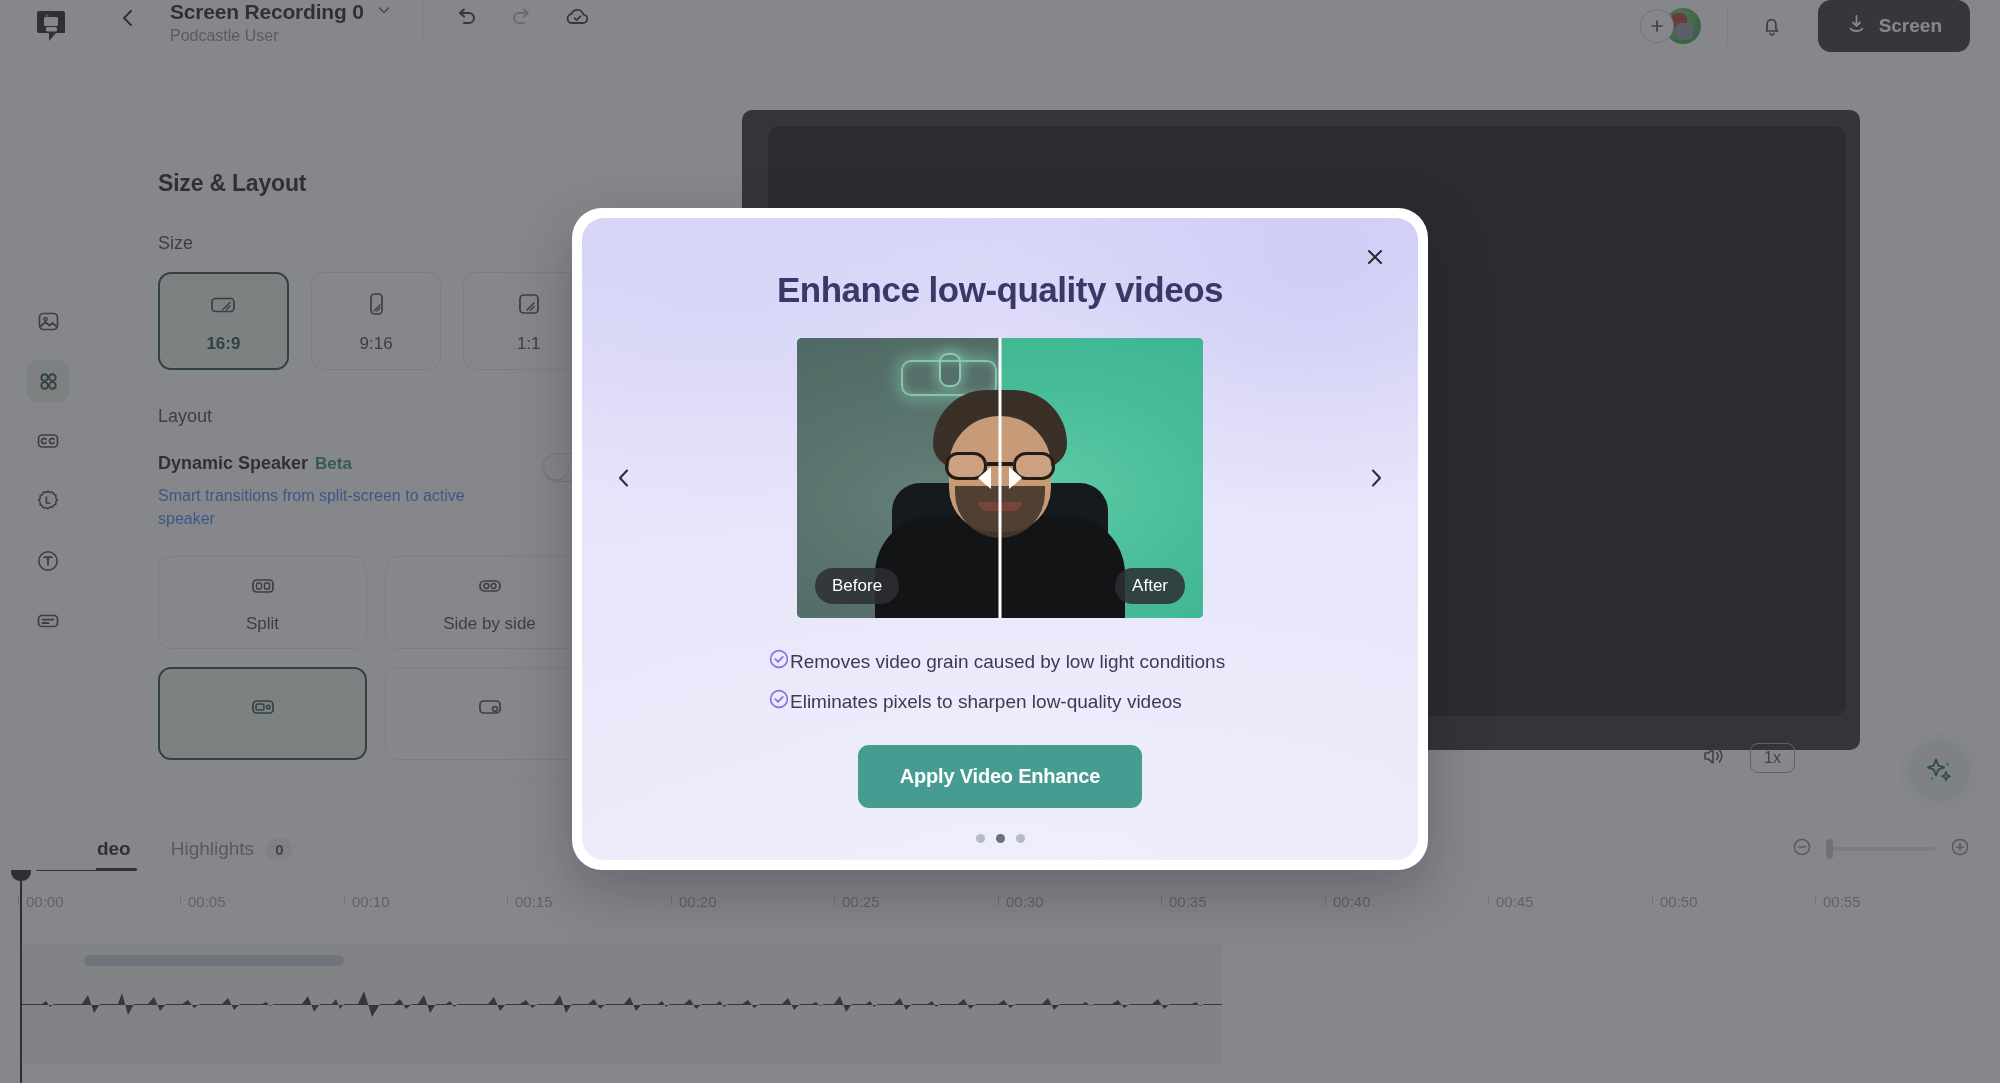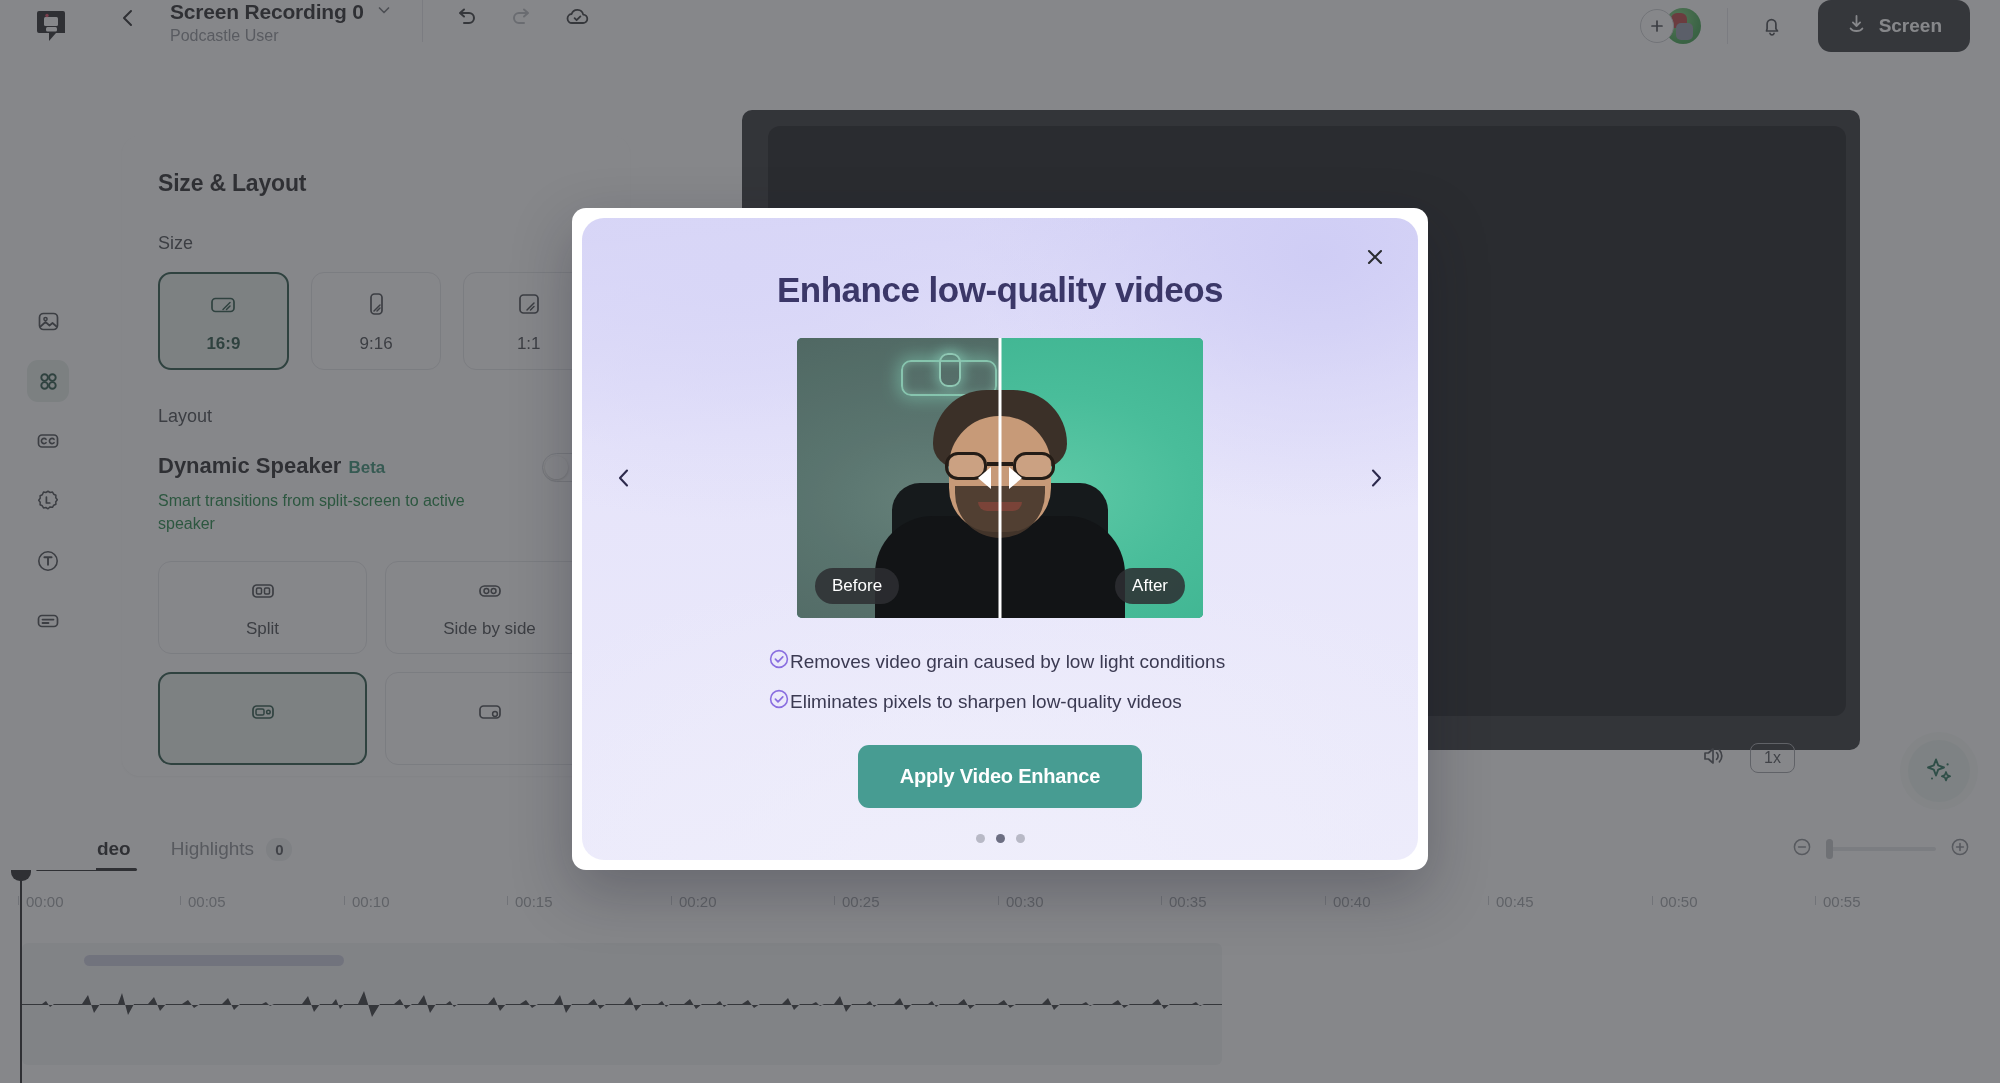--- a/index.html
+++ b/index.html
@@ -71,23 +71,23 @@
   .sect-label { font-size:18px; color:#3d4046; padding:0 36px; margin-top:36px; }
   .size-row { display:flex; gap:22px; padding:0 36px; margin-top:18px; }
   .size-card {
     width:144px; height:98px; border-radius:13px; border:1.4px solid #e3e4e7;
     display:flex; flex-direction:column; align-items:center; justify-content:center; gap:11px;
   }
   .size-card.sel { border:2px solid #1c4a3c; background:#e8efeb; }
   .size-card .lbl { font-size:17px; color:#3d4046; }
   .size-card.sel .lbl { color:#1c4a3c; font-weight:600; }
   .row-switch { display:flex; align-items:flex-start; padding:0 36px; margin-top:26px; gap:16px; }
-  .ds-title { font-size:22px; font-weight:700; color:#1b1b1f; }
+  .ds-title { font-size:18px; font-weight:700; color:#1b1b1f; }
   .ds-beta { font-size:17px; color:#2f8a6e; font-weight:600; margin-left:7px;}
-  .ds-desc { font-size:16px; color:#15803d; margin-top:10px; line-height:1.45; max-width:330px; }
+  .ds-desc { font-size:16px; color:#3b82f6; margin-top:10px; line-height:1.45; max-width:330px; }
   .toggle { margin-left:auto; width:52px;height:29px;border-radius:15px;background:#fff;border:1.6px solid #d6d8db; position:relative; flex:none;}
   .toggle .knob { position:absolute; left:2px; top:1.5px; width:23px;height:23px;border-radius:50%;background:#fff; box-shadow:0 1px 3px rgba(0,0,0,0.25); }
   .lay-grid { display:grid; grid-template-columns:1fr 1fr; gap:18px; padding:0 36px; margin-top:26px; }
   .lay-card {
     height:93px; border-radius:13px; border:1.4px solid #e3e4e7;
     display:flex;flex-direction:column;align-items:center;justify-content:center;gap:10px;
   }
   .lay-card.sel { border:2px solid #1c4a3c; background:#e8efeb; }
   .lay-card .lbl { font-size:17px; color:#3d4046; }
 
@@ -128,21 +128,21 @@
   .track {
     position:absolute; left:22px; top:128px; width:1200px; height:122px;
     background:#f2f3f5; border-radius:6px; overflow:hidden;
   }
   .cap-bar { position:absolute; left:62px; top:12px; width:260px; height:11px; border-radius:6px; background:#c9cade;}
   .wave { position:absolute; left:0; top:0; width:100%; height:100%; }
 
   
   .modal-outer {
     position:absolute; left:572px; top:208px; width:856px; height:662px;
-    background:#ffffff; border-radius:14px; z-index:100;
+    background:#ffffff; border-radius:30px; z-index:100;
     box-shadow:0 22px 60px rgba(20,20,40,0.28);
     padding:10px;
   }
   .modal {
     width:100%; height:100%; border-radius:22px; position:relative; overflow:hidden;
     background:
       radial-gradient(ellipse 680px 420px at 18% 8%, #d8d6f7 0%, rgba(216,214,247,0) 60%),
       radial-gradient(ellipse 560px 420px at 88% 6%, #cfcdf5 0%, rgba(207,205,245,0) 62%),
       radial-gradient(ellipse 900px 480px at 50% 105%, #efeefb 0%, rgba(239,238,251,0) 70%),
       linear-gradient(175deg, #d6d4f6 0%, #e6e4fa 32%, #ecebfb 100%);

